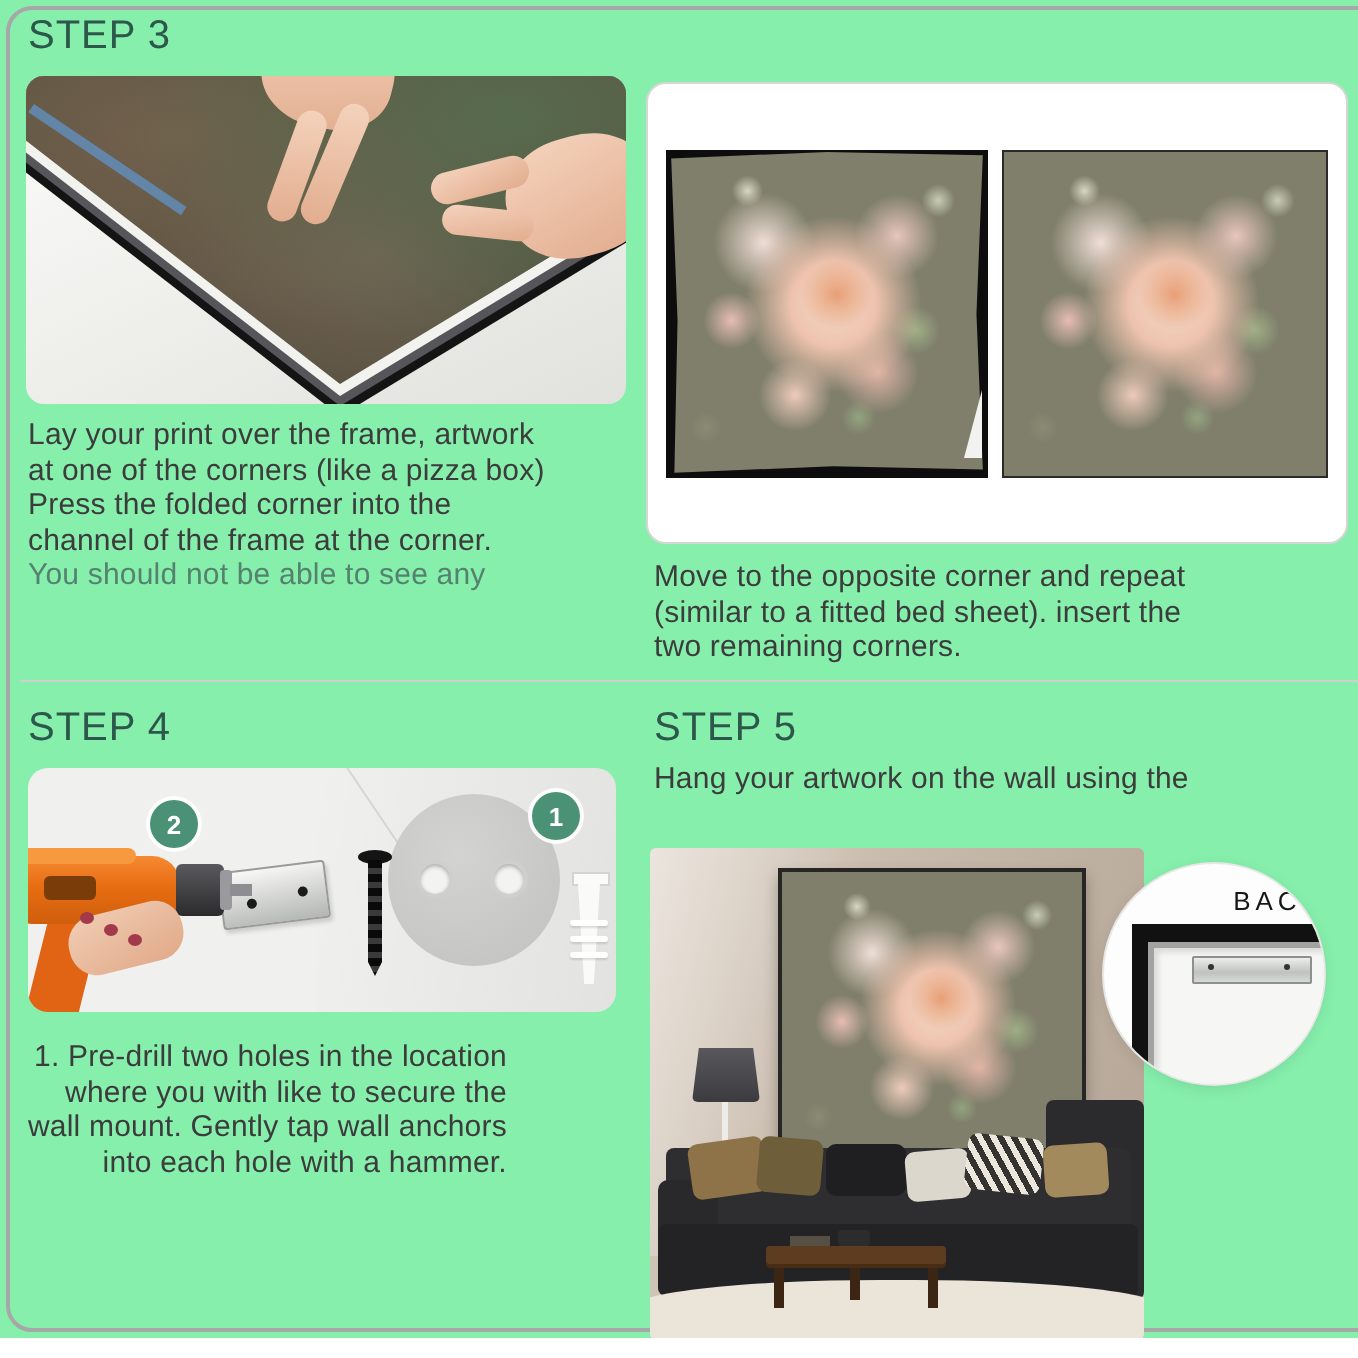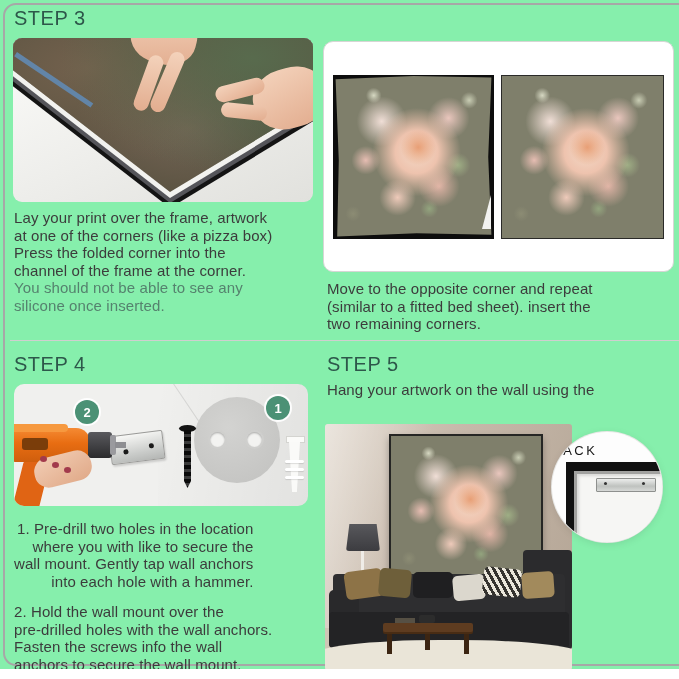--- a/index.html
+++ b/index.html
@@ -138,21 +138,21 @@
   .pil-tan2{left:197px;top:148px;width:32px;height:26px;background:#a28a5c;transform:rotate(-4deg);}
   .table-top{position:absolute;left:58px;top:199px;width:90px;height:9px;background:#5e3c20;border-radius:2px;
       box-shadow:0 2px 0 #482c14;}
   .tleg{position:absolute;width:5px;height:22px;background:#3c2512;top:208px;}
   .tdecor{position:absolute;left:94px;top:191px;width:16px;height:8px;background:#2c2c2c;border-radius:2px;}
   .tbooks{position:absolute;left:70px;top:194px;width:20px;height:5px;background:#565044;}
 
   
   #backc{left:552px;top:432px;width:110px;height:110px;border-radius:50%;background:#fdfdfd;overflow:hidden;
       box-shadow:0 0 0 1px #e7e7e5,0 2px 8px rgba(0,0,0,.10);}
-  .back-label{position:absolute;left:0;right:0;top:11px;text-align:left;font-size:13px;
+  .back-label{position:absolute;left:0;right:0;top:11px;text-align:right;font-size:13px;
       letter-spacing:2.5px;color:#171717;font-weight:500;}
   .bk-h{position:absolute;left:14px;top:30px;width:96px;height:9px;background:#111;}
   .bk-v{position:absolute;left:14px;top:30px;width:8px;height:80px;background:#111;}
   .bk-lip-h{position:absolute;left:24px;top:39px;width:86px;height:3px;background:#a2a2a0;}
   .bk-lip-v{position:absolute;left:22px;top:39px;width:3px;height:71px;background:#a2a2a0;}
   .bk-board{position:absolute;left:25px;top:42px;width:85px;height:68px;background:#f6f6f4;
       box-shadow:inset 2px 2px 3px rgba(0,0,0,.12);}
   .bk-channel{position:absolute;left:44px;top:46px;width:58px;height:12px;border:1px solid #8e908e;border-radius:1px;
       background:linear-gradient(#ecedec,#bfc2bf 60%,#d7d9d7);}
   .bk-screw{position:absolute;width:3px;height:3px;border-radius:50%;background:#333;}
@@ -178,21 +178,20 @@
     <div class="hand hfR1"></div>
     <div class="hand hfR2"></div>
   </div>
 
   <div class="txt" id="t3">
     <div>Lay your print over the frame, artwork</div>
     <div>at one of the corners (like a pizza box)</div>
     <div>Press the folded corner into the</div>
     <div>channel of the frame at the corner.</div>
     <div class="green">You should not be able to see any</div>
-    <div class="green">silicone once inserted.</div>
   </div>
 
   <div class="abs" id="box23">
     <div id="fL">
       <div class="art"></div>
       <div class="sliver"></div>
     </div>
     <div id="fR">
       <div class="art"></div>
     </div>
@@ -239,26 +238,20 @@
     <div class="d-nail" style="left:38px;top:78px;"></div>
     <div class="d-nail" style="left:50px;top:83px;"></div>
   </div>
 
   <div class="txt" id="t4a">
     <div>1. Pre-drill two holes in the location</div>
     <div>where you with like to secure the</div>
     <div>wall mount. Gently tap wall anchors</div>
     <div>into each hole with a hammer.</div>
   </div>
-  <div class="txt" id="t4b">
-    <div>2. Hold the wall mount over the</div>
-    <div>pre-drilled holes with the wall anchors.</div>
-    <div>Fasten the screws info the wall</div>
-    <div>anchors to secure the wall mount.</div>
-  </div>
 
   <div class="step-h" id="h5">STEP 5</div>
   <div class="txt" id="t5">
     <div>Hang your artwork on the wall using the</div>
   </div>
 
   <div class="abs" id="room">
     <div class="room-light"></div>
     <div class="room-floor"></div>
     <div class="lamp-shade"></div>

